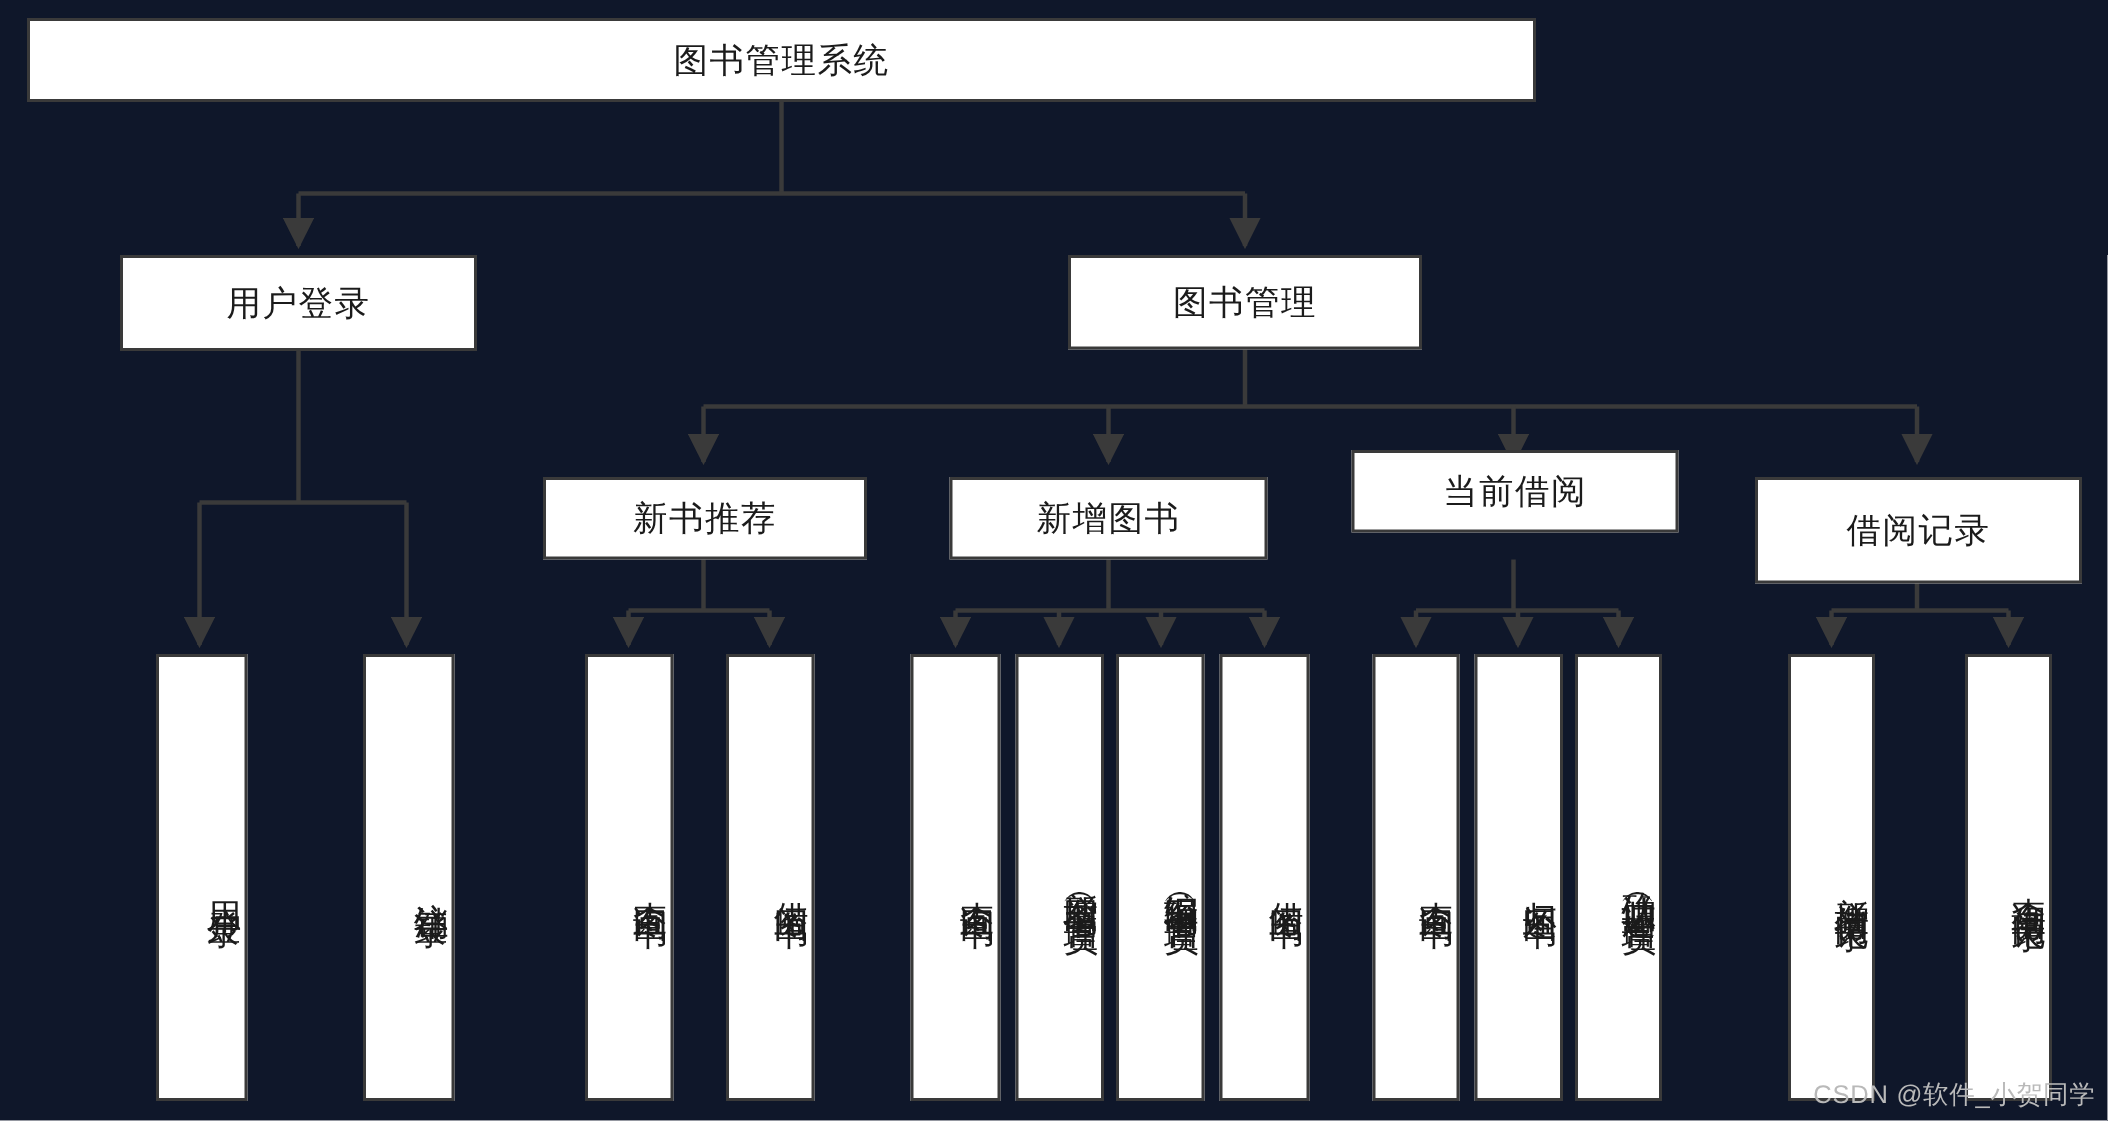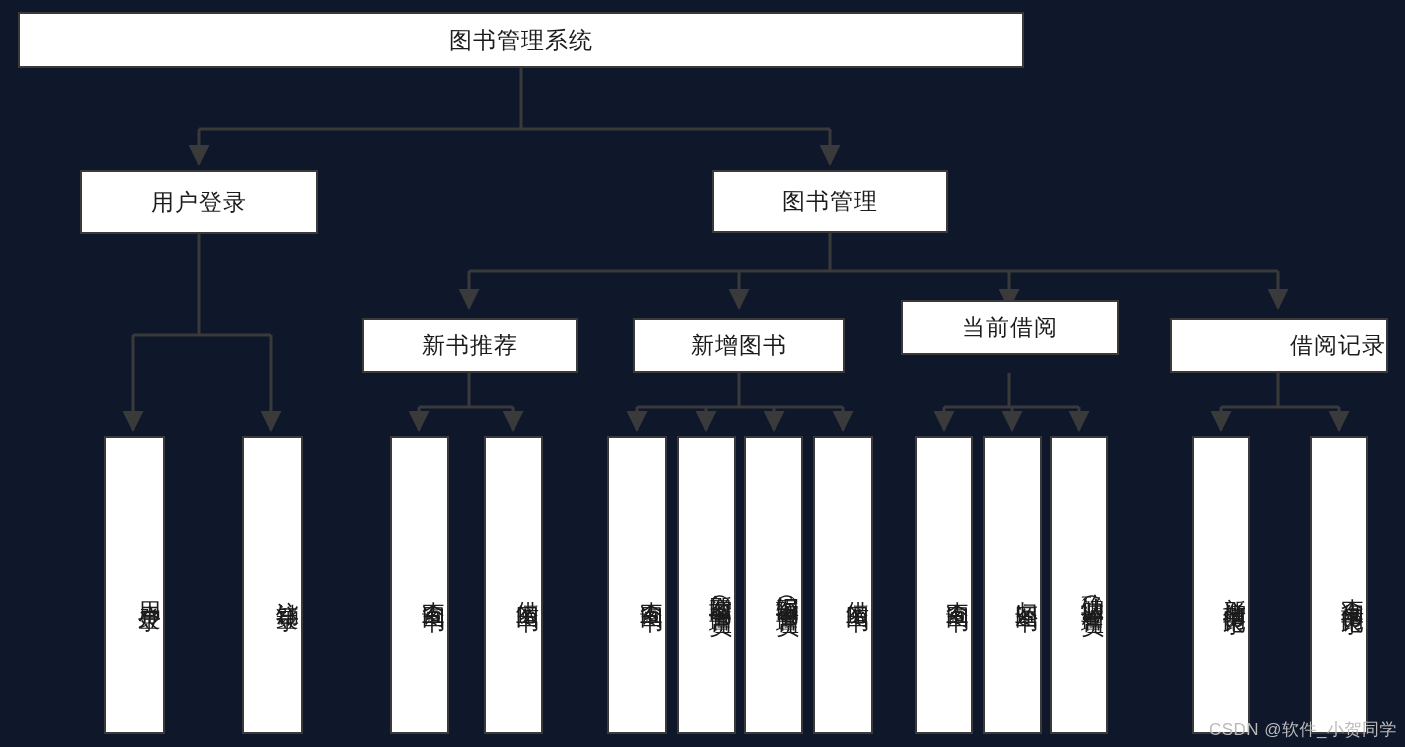--- a/index.html
+++ b/index.html
@@ -133,21 +133,21 @@
 
   <div class="node horiz" style="left:712px; top:170px; width:236px; height:63px;">
     <span class="lbl">图书管理</span>
   </div>
   <div class="node horiz" style="left:633px; top:318px; width:212px; height:55px;">
     <span class="lbl">新增图书</span>
   </div>
   <div class="node horiz" style="left:901px; top:300px; width:218px; height:55px;">
     <span class="lbl">当前借阅</span>
   </div>
-  <div class="node horiz" style="left:1170px; top:318px; width:218px; height:55px;justify-content:flex-end;">
+  <div class="node horiz" style="left:1170px; top:318px; width:218px; height:71px;">
     <span class="lbl">借阅记录</span>
   </div>
 
   <div class="node vert" style="left:104px; top:436px; width:61px; height:298px;">
     <span class="lbl">用户登录</span>
   </div>
   <div class="node vert" style="left:242px; top:436px; width:61px; height:298px;">
     <span class="lbl">注销登录</span>
   </div>
 

